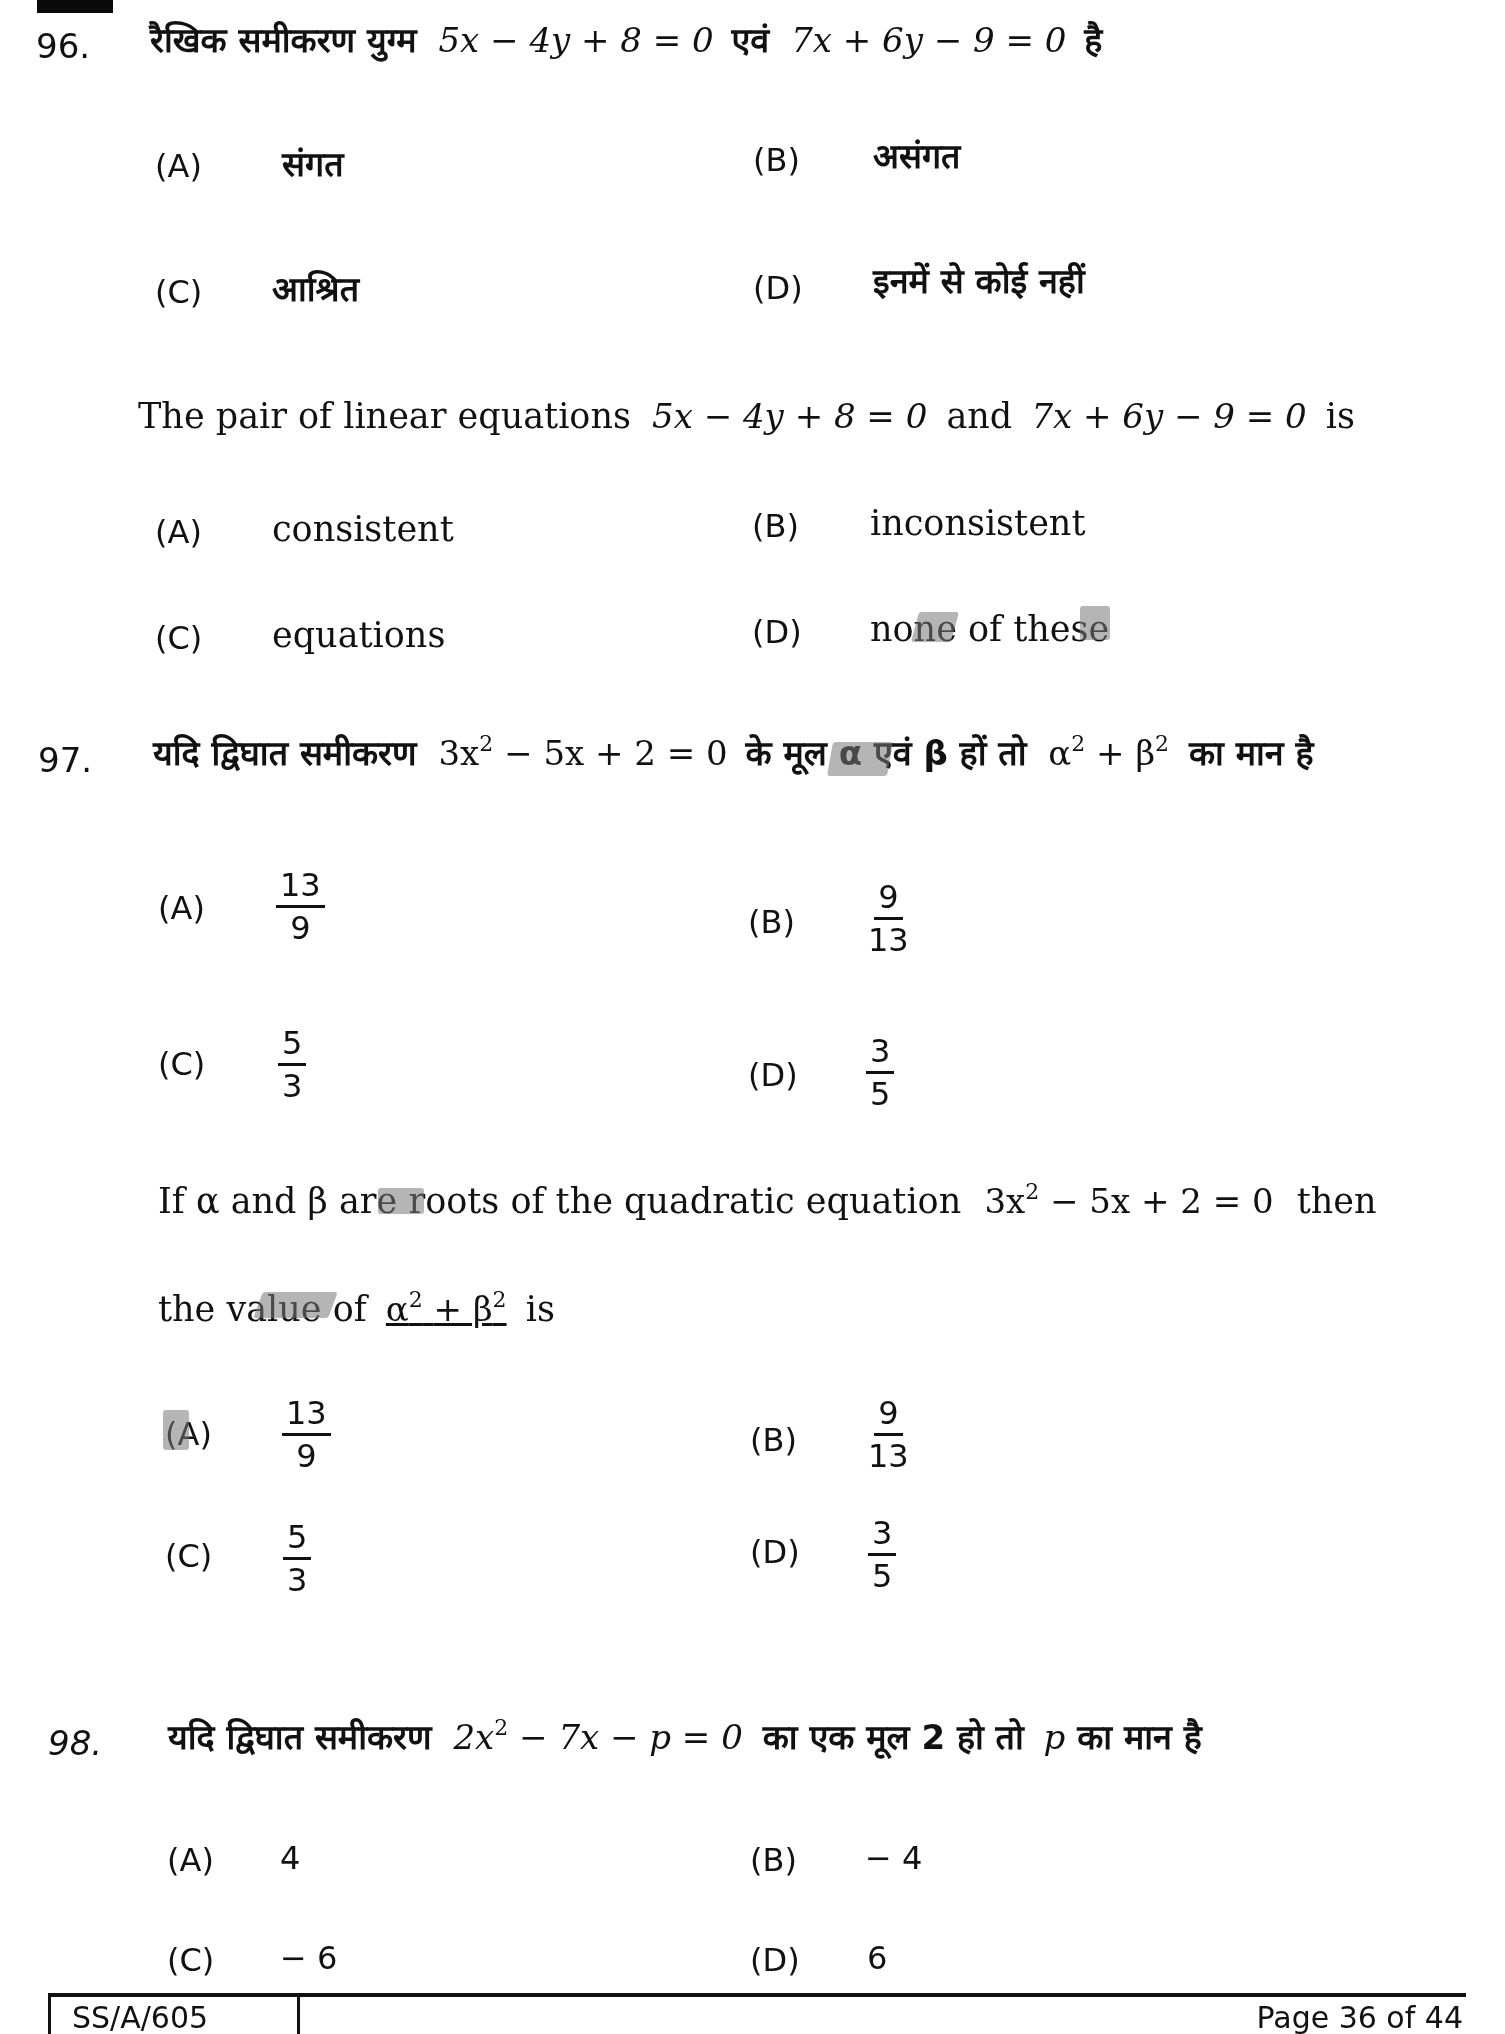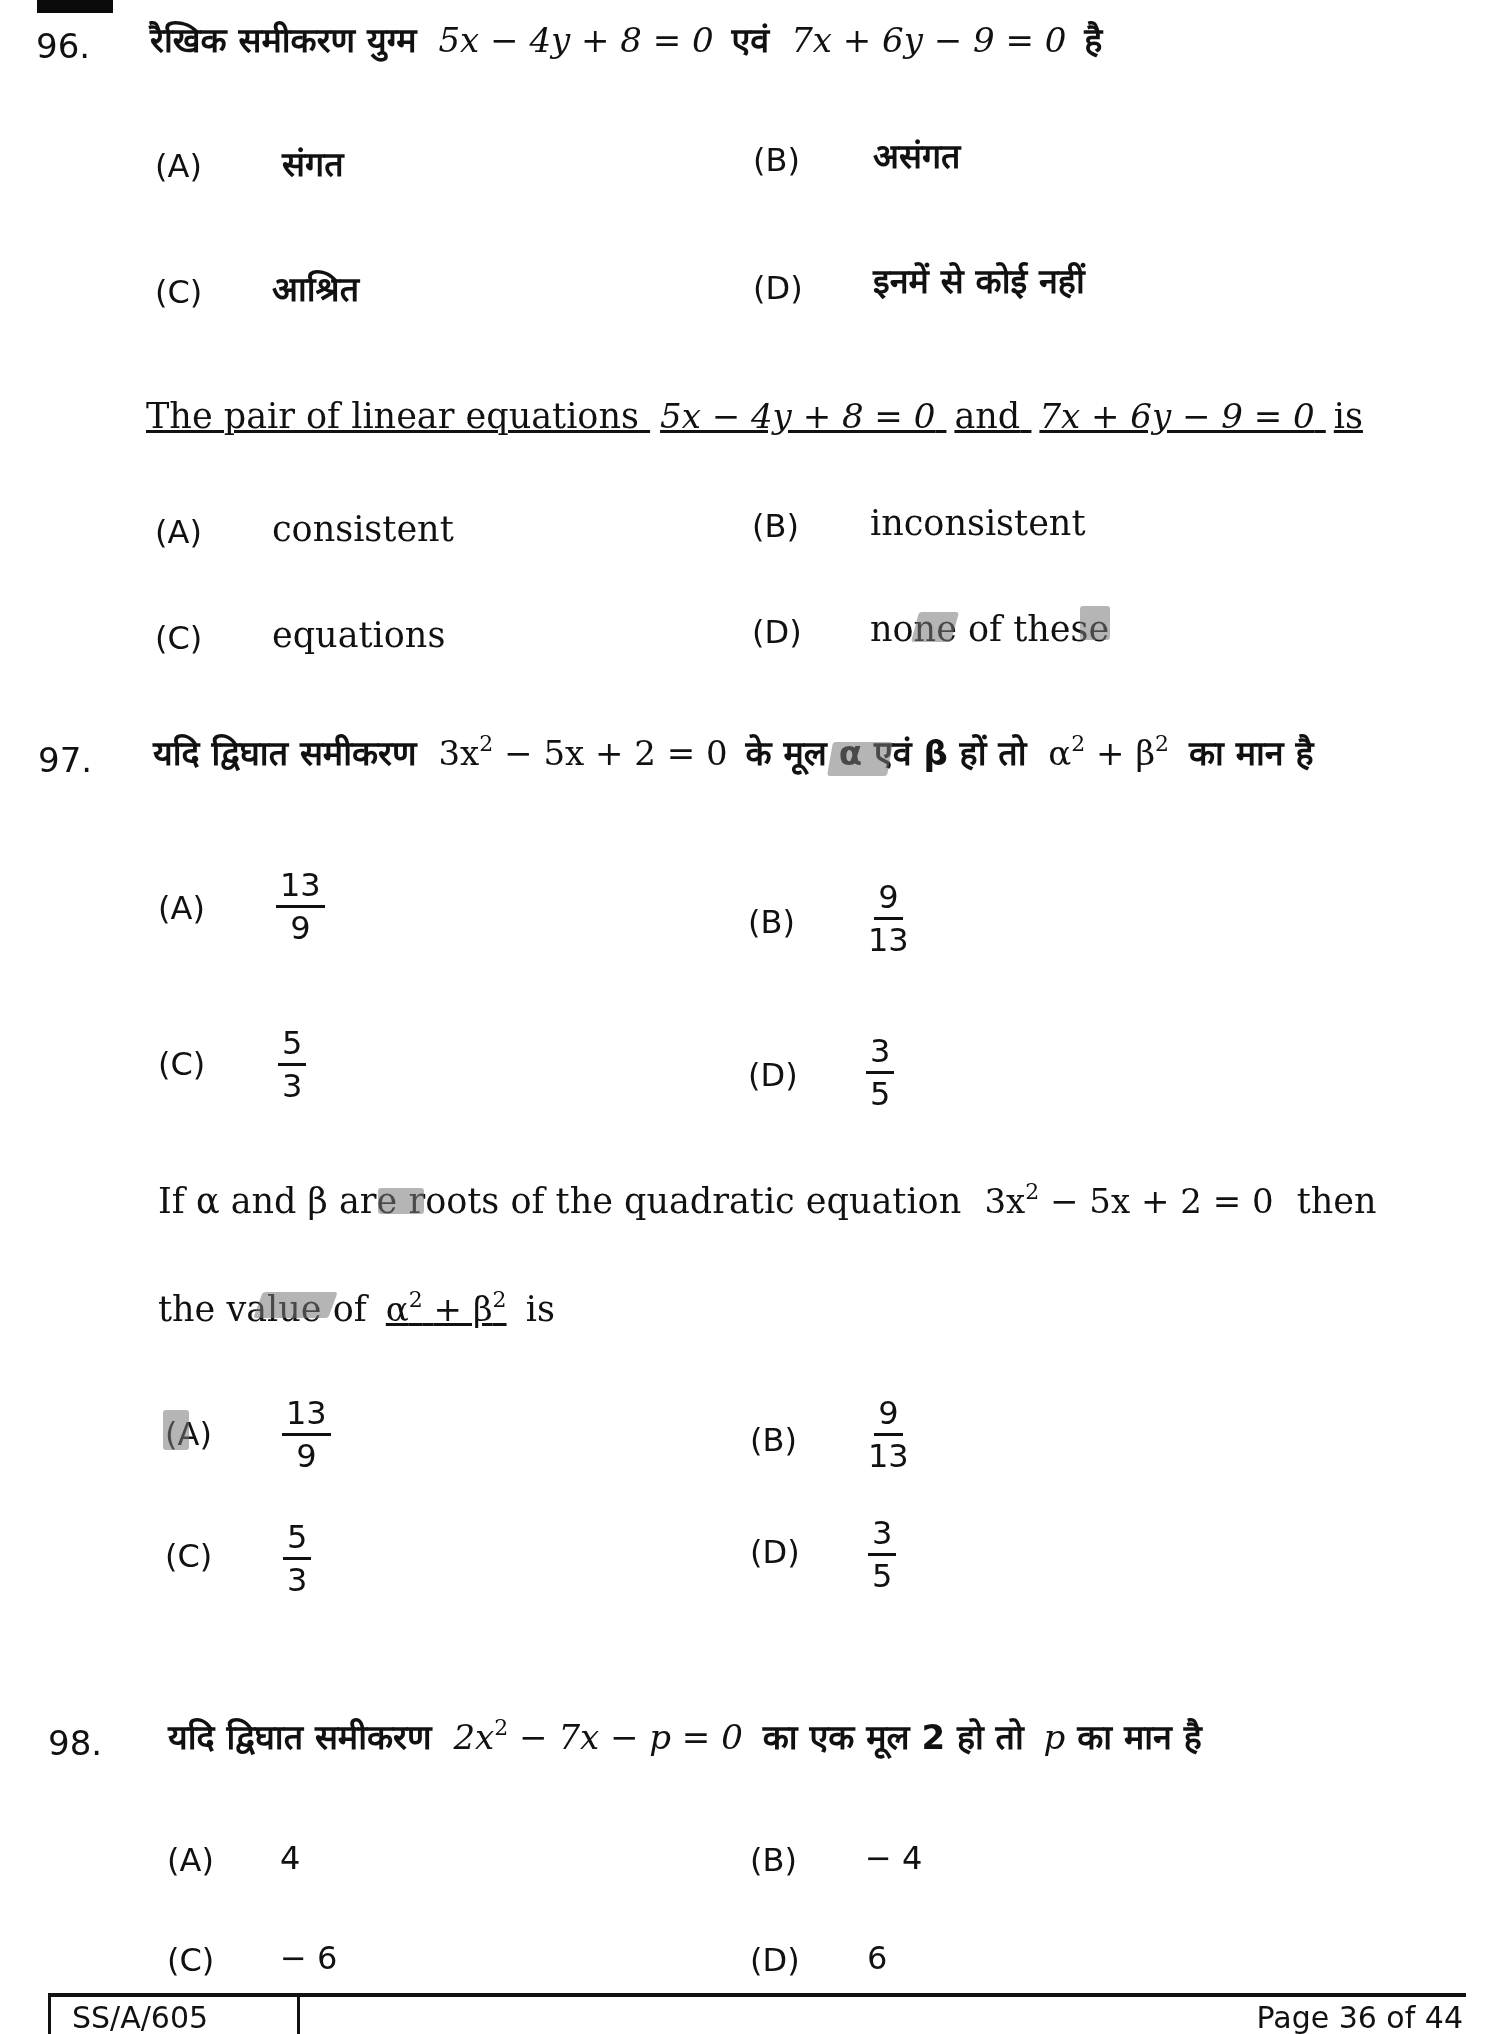--- a/index.html
+++ b/index.html
@@ -53,21 +53,21 @@
   </div>
   <div>
     <span class="abs lbl" style="left:155px; top:272px;">(C)</span>
     <span class="abs val-hi" style="left:272px; top:268px;">आश्रित</span>
   </div>
   <div>
     <span class="abs lbl" style="left:753px; top:268px;">(D)</span>
     <span class="abs val-hi" style="left:873px; top:260px;">इनमें से कोई नहीं</span>
   </div>
 
-  <div class="abs eng" style="left:146px; top:395px;text-decoration:underline;">
+  <div class="abs eng" style="left:138px; top:395px;">
     <span>The pair of linear equations</span>
     <span class="math" style="font-style:italic; margin-left:10px;">5x − 4y + 8 = 0</span>
     <span style="margin-left:8px;">and</span>
     <span class="math" style="font-style:italic; margin-left:8px;">7x + 6y − 9 = 0</span>
     <span style="margin-left:8px;">is</span>
   </div>
 
   <div>
     <span class="abs lbl" style="left:155px; top:512px;">(A)</span>
     <span class="abs val" style="left:272px; top:508px;">consistent</span>
@@ -166,21 +166,21 @@
   <div>
     <span class="abs lbl" style="left:750px; top:1532px;">(D)</span>
     <span class="frac" style="left:868px; top:1516px;">
       <span class="num">3</span>
       <span class="den">5</span>
     </span>
   </div>
 </section>
 
 <section>
-  <div class="abs qnum" style="left:48px; top:1723px;">98.</div>
+  <div class="abs qnum" style="left:48px; top:1723px;font-style:italic;">98.</div>
   <div class="abs hindi" style="left:168px; top:1717px;">
     <span>यदि द्विघात समीकरण</span>
     <span class="math" style="font-style:italic; margin-left:10px;"><span>2x</span><sup style="font-style:normal;">2</sup> <span>− 7x − p = 0</span></span>
     <span style="margin-left:8px;">का एक मूल 2 हो तो</span>
     <span class="math" style="font-style:italic; margin-left:8px;">p</span>
     <span>का मान है</span>
   </div>
 
   <div>
     <span class="abs lbl" style="left:167px; top:1840px;">(A)</span>

